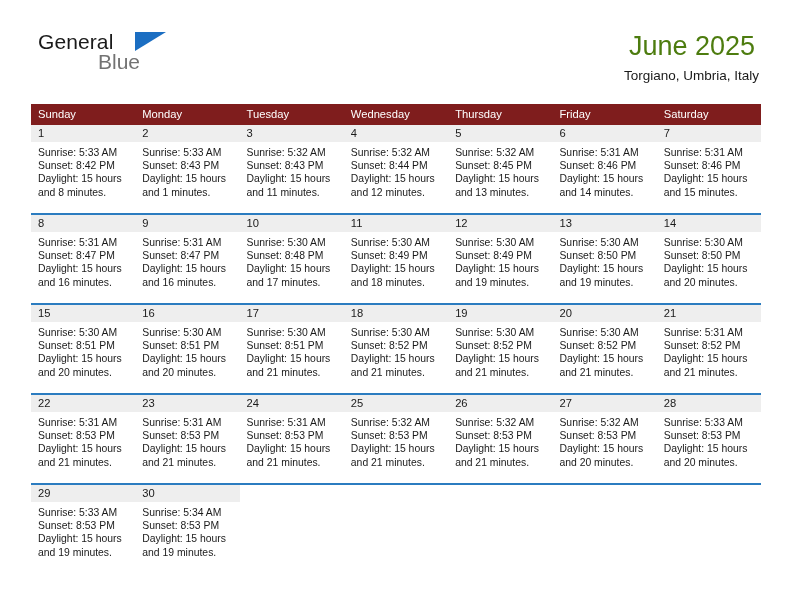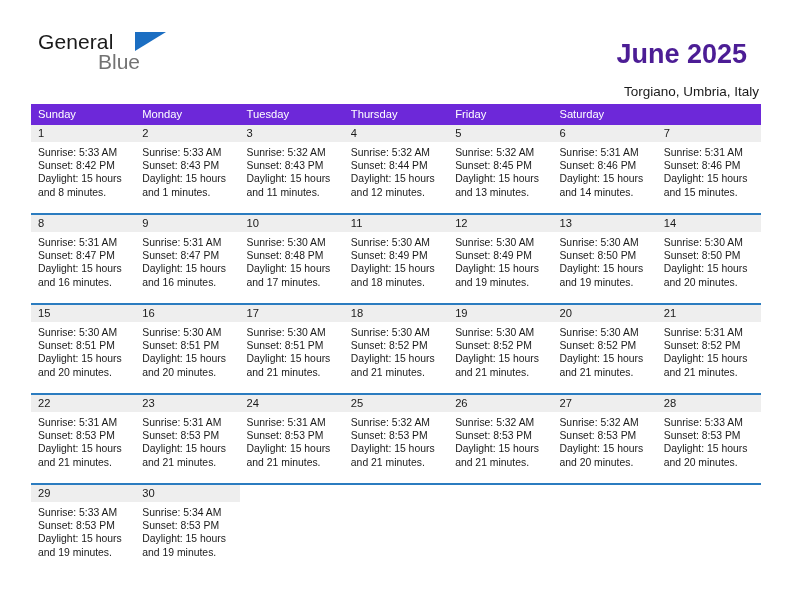--- a/index.html
+++ b/index.html
@@ -67,42 +67,42 @@
   }
 
   .titleblock {
     position: absolute;
     right: 2px;
     top: 26px;
     text-align: right;
   }
   .cal-title {
     font-size: 27px;
-    color: #4c1d95;
+    color: #4d7c0f;
     line-height: 32px;
-    font-weight: bold;
-    margin: 12px;
+    font-weight: normal;
+    margin: 4px;
   }
   .cal-sub {
     font-size: 13.5px;
     color: #1a1a1a;
     line-height: 20px;
   }
 
   
   .calendar {
     position: absolute;
     left: 31px;
     top: 104px;
     width: 730px;
   }
   .dow-row {
     display: grid;
     grid-template-columns: repeat(7, 1fr);
-    background: #6d28d9;
+    background: #7f1d1d;
     height: 21px;
   }
   .dow {
     color: #ffffff;
     font-size: 11.2px;
     line-height: 21px;
     padding-left: 7px;
     box-sizing: border-box;
     white-space: nowrap;
     overflow: hidden;
@@ -160,20 +160,21 @@
     </div>
 
   </div>
 
   <div class="calendar">
 
     <div class="dow-row">
       <div class="dow">Sunday</div>
       <div class="dow">Monday</div>
       <div class="dow">Tuesday</div>
+      <div class="dow">Wednesday</div>
       <div class="dow">Thursday</div>
       <div class="dow">Friday</div>
       <div class="dow">Saturday</div>
     </div>
 
     <div id="weeks-host">
         <div class="week first">
           <div class="cell">
             <div class="daynum">1</div>
             <div class="lines">

